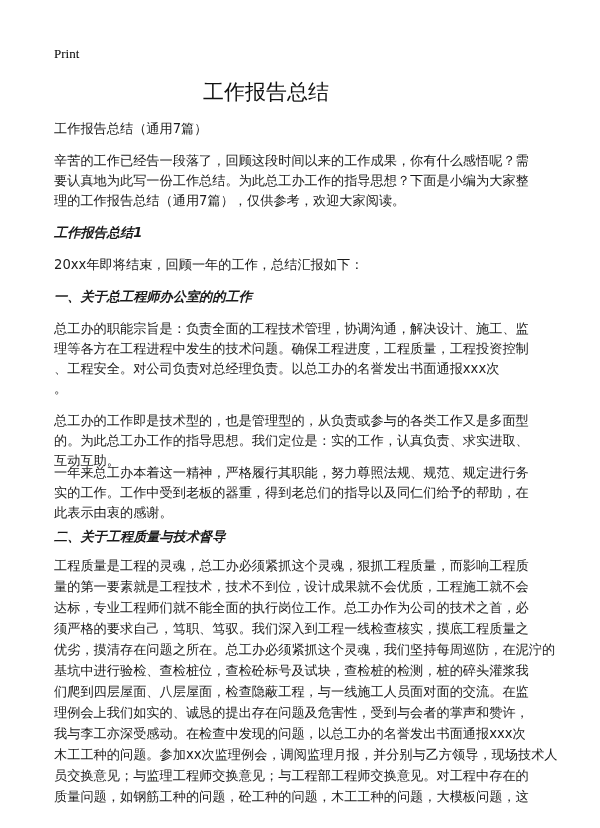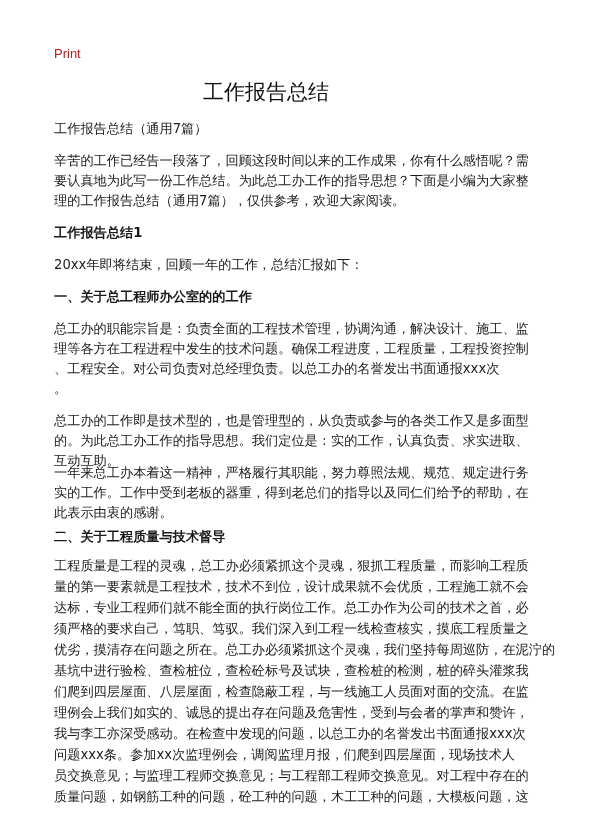--- a/index.html
+++ b/index.html
@@ -1,21 +1,21 @@
 <!DOCTYPE html>
 <html><head>
 <meta charset="utf-8">
 <style>
   html, body { margin: 0; padding: 0; background: #ffffff; }
   body { width: 600px; height: 828px; overflow: hidden; position: relative; color: #111; }
-  .print { position: absolute; left: 54px; top: 46px; font-family: Liberation Sans, sans-serif; font-size: 13px; color: #b91c1c; }
+  .print { position: absolute; left: 54px; top: 46px; font-family: Liberation Serif, serif; font-size: 13px; color: #000000; }
   .title { position: absolute; left: 0; width: 532px; top: 78px; text-align: center; font-family: "DejaVu Sans", sans-serif; font-size: 21px; color: #111; }
   .content { position: absolute; left: 54px; top: 0; width: 500px; font-family: "DejaVu Sans", sans-serif; font-size: 13.2px; color: #1a1a1a; }
   .line { position: absolute; left: 0; white-space: nowrap; line-height: 20px; text-align: right; }
-  .bold { font-weight: bold; }
+  .bold { font-weight: bold; font-style: italic; }
 </style>
 </head>
 <body>
 
 <div class="print">Print</div>
 <div class="title">工作报告总结</div>
 
 <div class="content">
   <div class="line" style="top:119px">工作报告总结（通用7篇）</div>
 
@@ -46,16 +46,16 @@
 
   <div class="line" style="top:556px">工程质量是工程的灵魂，总工办必须紧抓这个灵魂，狠抓工程质量，而影响工程质</div>
   <div class="line" style="top:577px">量的第一要素就是工程技术，技术不到位，设计成果就不会优质，工程施工就不会</div>
   <div class="line" style="top:598px">达标，专业工程师们就不能全面的执行岗位工作。总工办作为公司的技术之首，必</div>
   <div class="line" style="top:619px">须严格的要求自己，笃职、笃驭。我们深入到工程一线检查核实，摸底工程质量之</div>
   <div class="line" style="top:640px">优劣，摸清存在问题之所在。总工办必须紧抓这个灵魂，我们坚持每周巡防，在泥泞的</div>
   <div class="line" style="top:661px">基坑中进行验检、查检桩位，查检砼标号及试块，查检桩的检测，桩的碎头灌浆我</div>
   <div class="line" style="top:682px">们爬到四层屋面、八层屋面，检查隐蔽工程，与一线施工人员面对面的交流。在监</div>
   <div class="line" style="top:703px">理例会上我们如实的、诚恳的提出存在问题及危害性，受到与会者的掌声和赞许，</div>
   <div class="line" style="top:724px">我与李工亦深受感动。在检查中发现的问题，以总工办的名誉发出书面通报xxx次</div>
-  <div class="line" style="top:745px">问题xxx条。参加xx次监理例会，调阅监理月报，们爬到四层屋面，现场技术人</div>
+  <div class="line" style="top:745px">木工工种的问题。参加xx次监理例会，调阅监理月报，并分别与乙方领导，现场技术人</div>
   <div class="line" style="top:766px">员交换意见；与监理工程师交换意见；与工程部工程师交换意见。对工程中存在的</div>
   <div class="line" style="top:787px">质量问题，如钢筋工种的问题，砼工种的问题，木工工种的问题，大模板问题，这</div>
 </div>
 
 </body></html>

